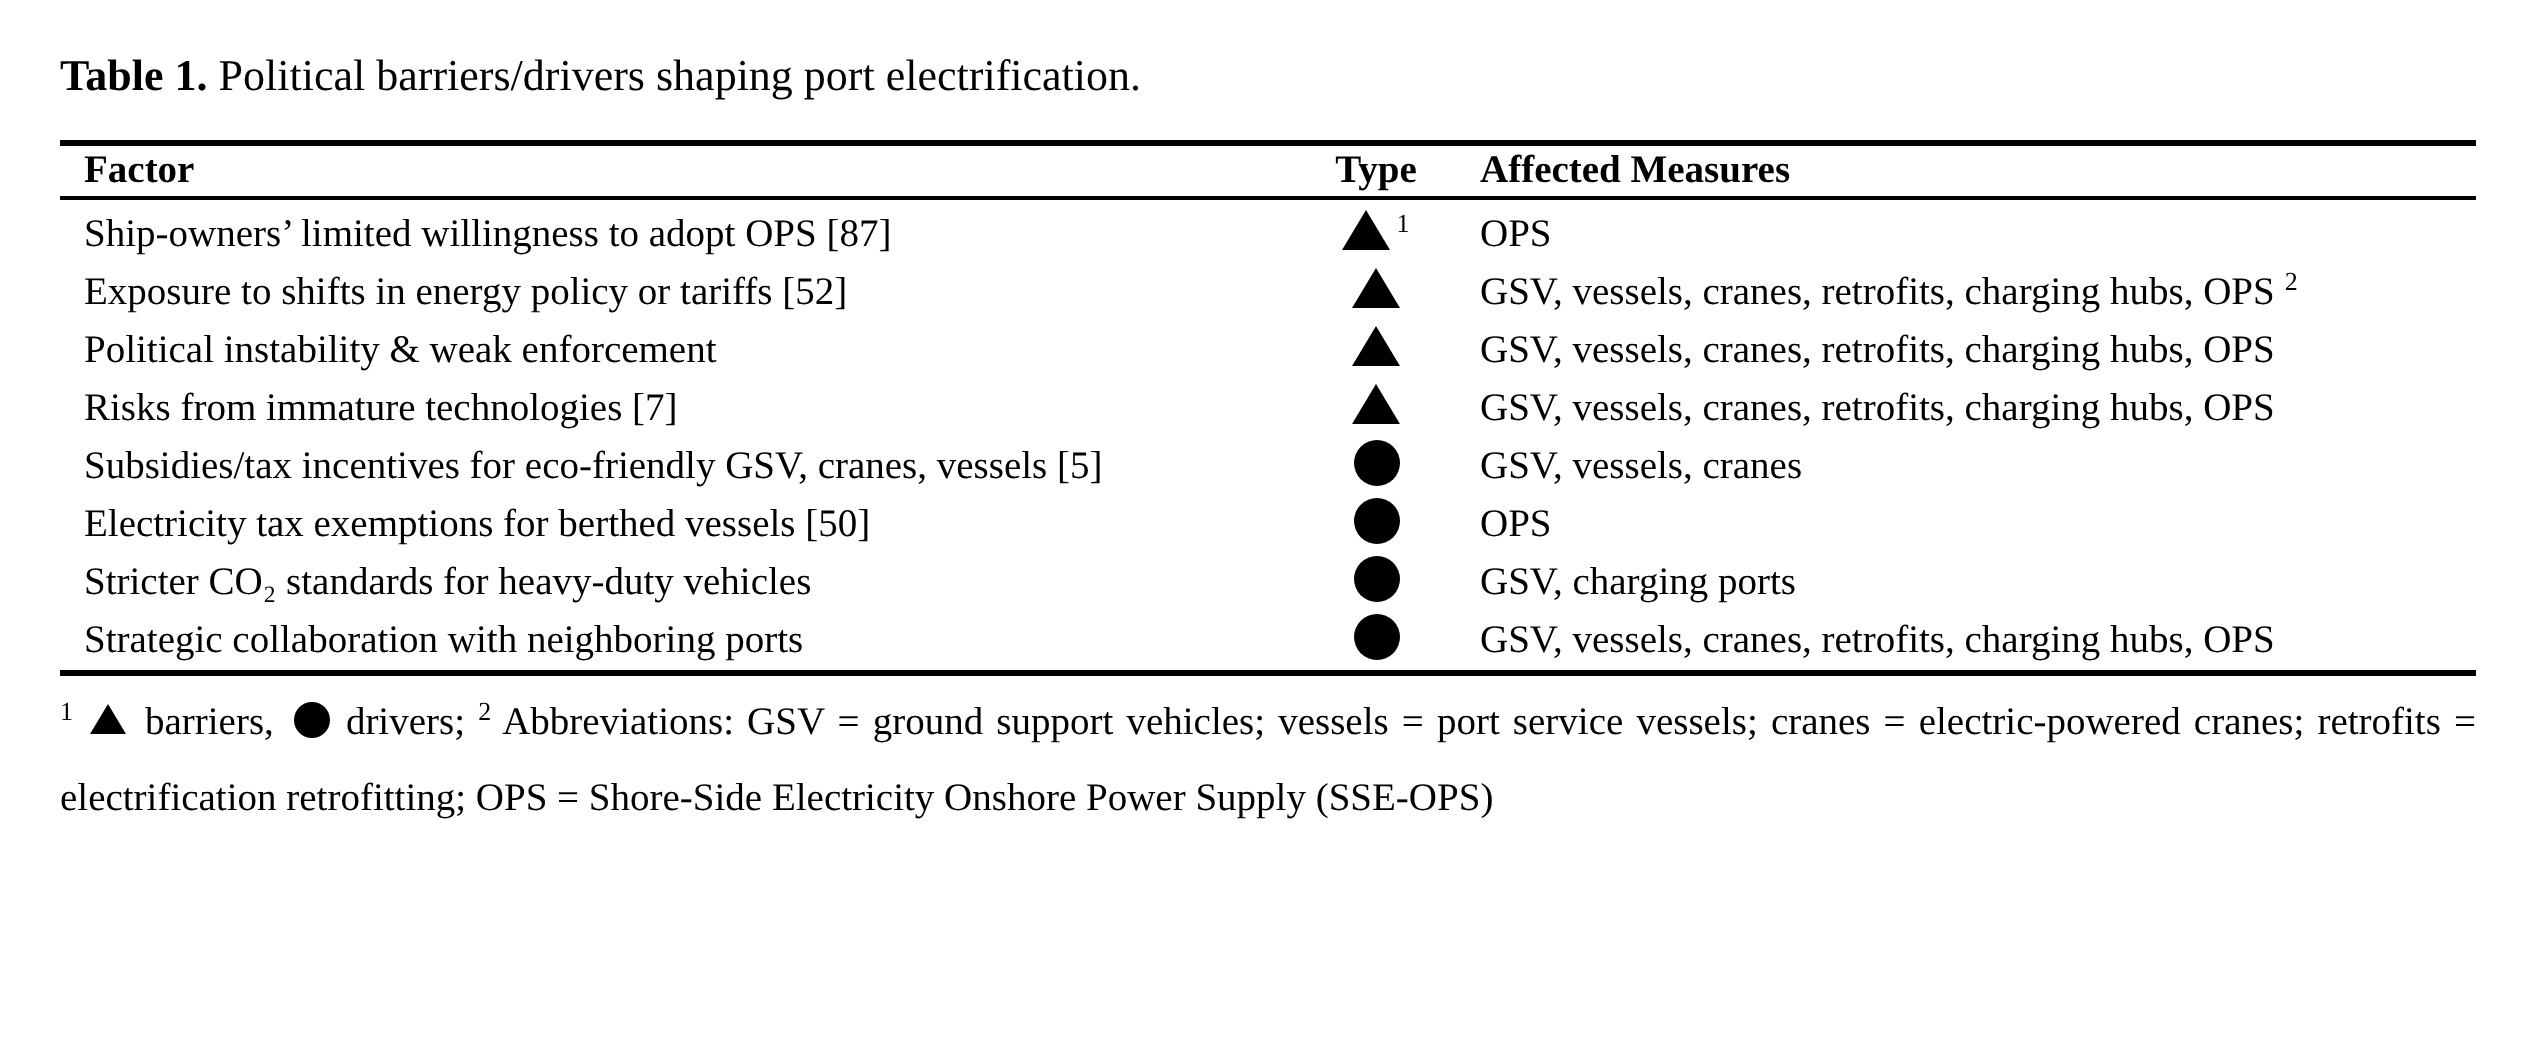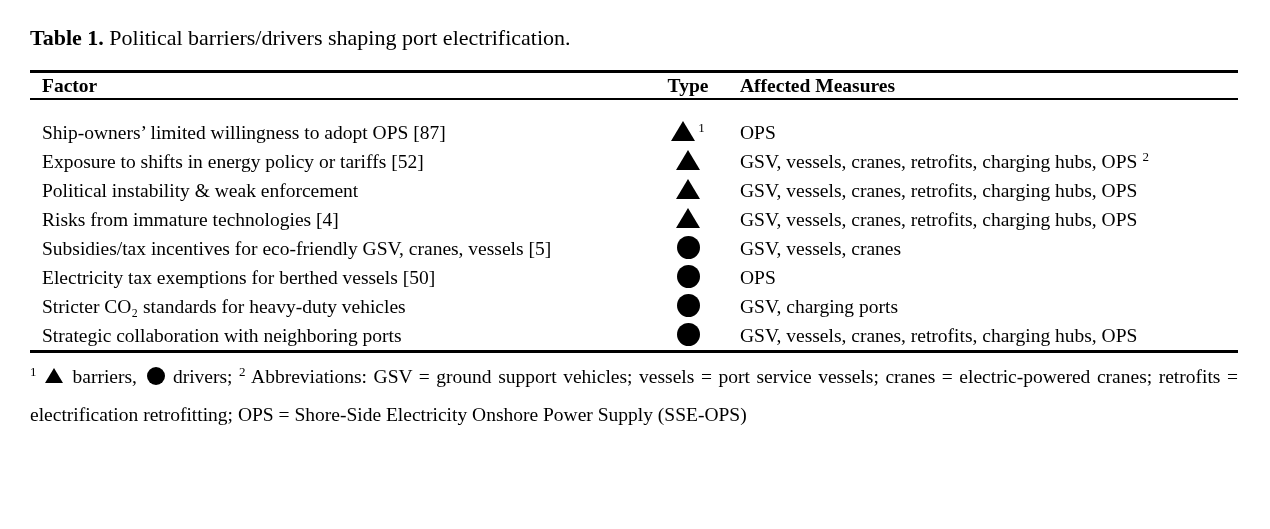--- a/index.html
+++ b/index.html
@@ -45,21 +45,21 @@
     padding: 0;
     white-space: nowrap;
   }
   table.factors td {
     height: 29px;
     line-height: 29px;
     padding: 0;
     vertical-align: middle;
     white-space: nowrap;
   }
-  tbody tr:first-child td { padding-top: 18px; }
+  tbody tr:first-child td { padding-top: 3px; }
   .col-factor { width: 618px; padding-left: 12px !important; }
   .col-type   { width: 80px; text-align: center !important; }
   .col-measures { padding-left: 12px !important; }
   .tri {
     display: inline-block;
     width: 0; height: 0;
     border-left: 12px solid transparent;
     border-right: 12px solid transparent;
     border-bottom: 20px solid var(--text);
     vertical-align: -2px;
@@ -124,21 +124,21 @@
           <td class="col-factor">Exposure to shifts in energy policy or tariffs [52]</td>
           <td class="col-type"><span class="tri"></span></td>
           <td class="col-measures"><span>GSV, vessels, cranes, retrofits, charging hubs, OPS</span><sup class="sup-mark m-sup">2</sup></td>
         </tr>
         <tr>
           <td class="col-factor">Political instability &amp; weak enforcement</td>
           <td class="col-type"><span class="tri"></span></td>
           <td class="col-measures"><span>GSV, vessels, cranes, retrofits, charging hubs, OPS</span></td>
         </tr>
         <tr>
-          <td class="col-factor">Risks from immature technologies [4]</td>
+          <td class="col-factor">Risks from immature technologies [7]</td>
           <td class="col-type"><span class="tri"></span></td>
           <td class="col-measures"><span>GSV, vessels, cranes, retrofits, charging hubs, OPS</span></td>
         </tr>
         <tr>
           <td class="col-factor">Subsidies/tax incentives for eco-friendly GSV, cranes, vessels [5]</td>
           <td class="col-type"><span class="dot"></span></td>
           <td class="col-measures"><span>GSV, vessels, cranes</span></td>
         </tr>
         <tr>
           <td class="col-factor">Electricity tax exemptions for berthed vessels [50]</td>

